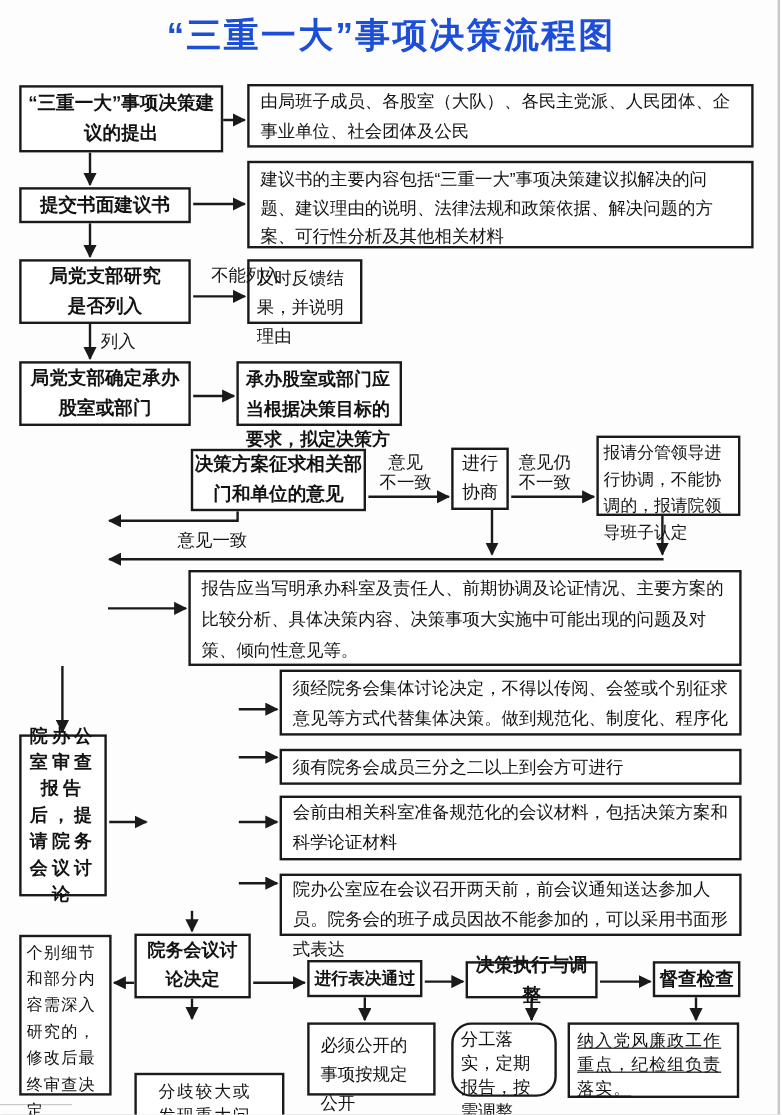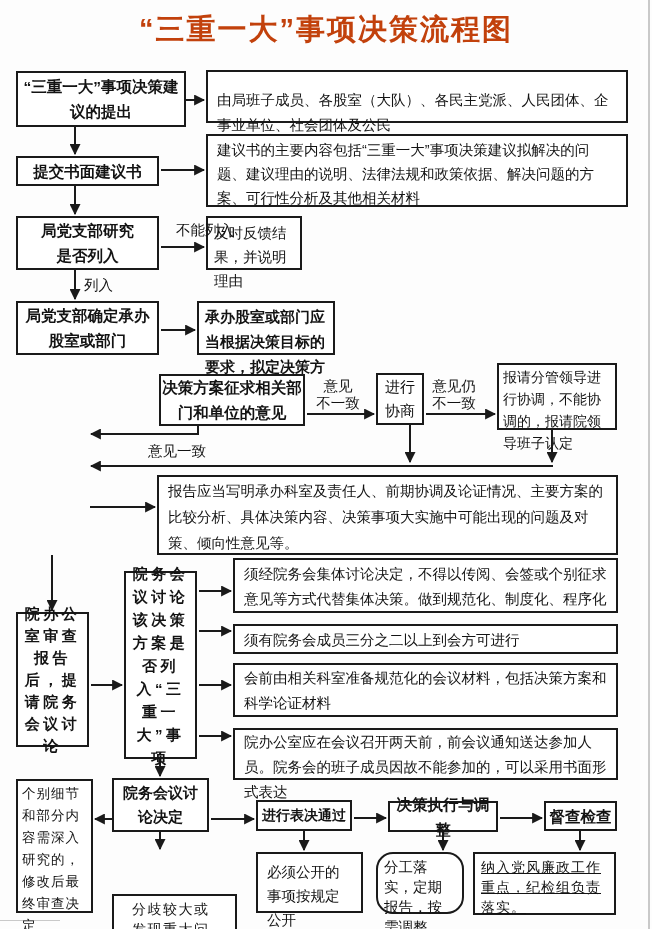--- a/index.html
+++ b/index.html
@@ -4,21 +4,21 @@
 <style>
   html,body{margin:0;padding:0;background:#e8e8e8;}
   #stage{
     position:relative;width:652px;height:929px;background:#fdfdfd;
     font-family:"Liberation Sans","DejaVu Sans",sans-serif;color:#111;
     overflow:hidden;box-shadow:0 0 4px rgba(0,0,0,.3);
   }
   *{box-sizing:border-box;}
   .title{
     position:absolute;left:0;top:10px;width:652px;text-align:center;
-    font-size:29px;font-weight:700;letter-spacing:2px;color:#c2410c;
+    font-size:29px;font-weight:700;letter-spacing:2px;color:#1d4ed8;
   }
   .box{
     position:absolute;border:2px solid #1a1a1a;background:#fff;
     font-size:14.5px;line-height:25px;color:#131313;
   }
   .c{display:flex;align-items:center;justify-content:center;text-align:center;}
   .b{font-weight:700;}
   .l{padding:6px 9px;text-align:left;}
   .vert{letter-spacing:4px;text-align:center;display:flex;align-items:center;justify-content:center;padding:2px;}
   .lbl{
@@ -81,37 +81,36 @@
 
   <div class="box c b" style="left:16px;top:216px;width:143px;height:54px;font-size:15.5px;line-height:25px;padding:0 18px;">局党支部研究是否列入</div>
 
   <div class="box c b" style="left:16px;top:301px;width:143px;height:54px;font-size:15.5px;line-height:25px;">局党支部确定承办股室或部门</div>
 
 
   <div class="box vert b" style="left:16px;top:612px;width:73px;height:135px;font-size:15px;line-height:22px;letter-spacing:3.5px;">院办公室审查报告后，提请院务会议讨论</div>
 
   <div class="box" style="left:16px;top:779px;width:77px;height:134px;font-size:13.5px;line-height:22px;padding:2px 4px;letter-spacing:1px;">个别细节和部分内容需深入研究的，修改后最终审查决定</div>
 
-  <div class="box l" style="left:206px;top:70px;width:422px;height:53px;line-height:25px;padding-top:16px;">由局班子成员、各股室（大队）、各民主党派、人民团体、企事业单位、社会团体及公民</div>
+  <div class="box l" style="left:206px;top:70px;width:422px;height:53px;line-height:25px;padding-top:1px;">由局班子成员、各股室（大队）、各民主党派、人民团体、企事业单位、社会团体及公民</div>
 
   <div class="box l" style="left:206px;top:134px;width:422px;height:73px;line-height:24px;padding-top:2px;">建议书的主要内容包括“三重一大”事项决策建议拟解决的问题、建议理由的说明、法律法规和政策依据、解决问题的方案、可行性分析及其他相关材料</div>
 
   <div class="box l" style="left:206px;top:216px;width:96px;height:54px;line-height:24px;padding:3px 6px;">及时反馈结果，并说明理由</div>
 
   <div class="box l b" style="left:197px;top:301px;width:138px;height:54px;font-size:15px;line-height:25px;padding:1px 6px;">承办股室或部门应当根据决策目标的要求，拟定决策方案</div>
 
   <div class="box c b" style="left:159px;top:374px;width:146px;height:52px;font-size:15.5px;line-height:25px;">决策方案征求相关部门和单位的意见</div>
 
   <div class="box c" style="left:376px;top:373px;width:48px;height:52px;font-size:15px;line-height:24px;">进行协商</div>
 
   <div class="box l" style="left:497px;top:363px;width:120px;height:67px;font-size:14px;line-height:22px;padding:1px 4px;">报请分管领导进行协调，不能协调的，报请院领导班子认定</div>
 
   <div class="box l" style="left:157px;top:475px;width:461px;height:80px;line-height:26px;padding-top:1px;">报告应当写明承办科室及责任人、前期协调及论证情况、主要方案的比较分析、具体决策内容、决策事项大实施中可能出现的问题及对策、倾向性意见等。</div>
 
-  <div class="box vert b" style="left:124px;top:571px;width:73px;height:188px;font-size:15px;line-height:23px;letter-spacing:3.5px;">院务会议讨论该决策方案是否列入“三重一大”事项</div>
 
   <div class="box l" style="left:233px;top:558px;width:385px;height:55px;line-height:25px;padding-top:2px;">须经院务会集体讨论决定，不得以传阅、会签或个别征求意见等方式代替集体决策。做到规范化、制度化、程序化</div>
 
   <div class="box l" style="left:233px;top:624px;width:385px;height:30px;line-height:24px;padding:2px 9px;">须有院务会成员三分之二以上到会方可进行</div>
 
   <div class="box l" style="left:233px;top:663px;width:385px;height:54px;line-height:25px;padding-top:1px;">会前由相关科室准备规范化的会议材料，包括决策方案和科学论证材料</div>
 
   <div class="box l" style="left:233px;top:728px;width:385px;height:52px;line-height:25px;padding-top:0;">院办公室应在会议召开两天前，前会议通知送达参加人员。院务会的班子成员因故不能参加的，可以采用书面形式表达</div>
 
   <div class="box c b" style="left:112px;top:778px;width:97px;height:54px;font-size:15px;line-height:24px;padding:0 6px;">院务会议讨论决定</div>

